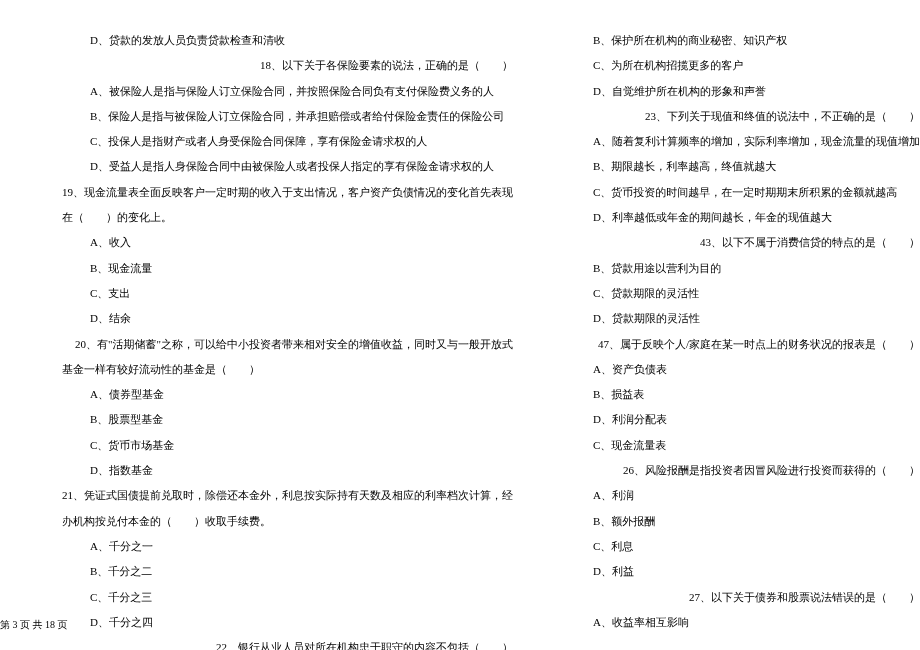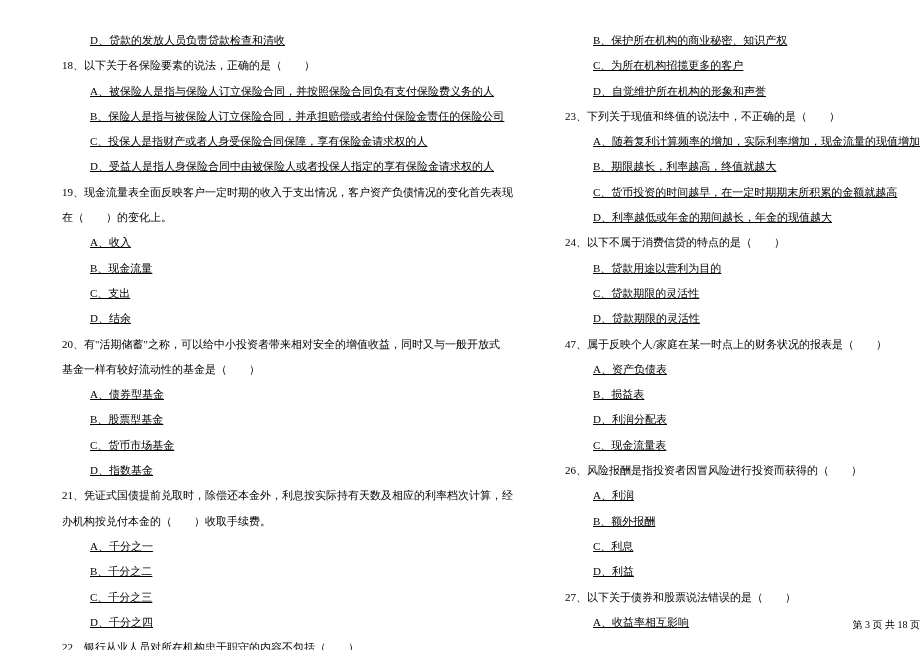--- a/index.html
+++ b/index.html
@@ -21,34 +21,34 @@
     }
     .column {
       flex: 1;
       line-height: 2.3;
     }
     .line {
       white-space: nowrap;
     }
     .option {
       padding-left: 40px;
-      text-decoration: underline;
     }
     .question {
       padding-left: 12px;
+      text-align: right;
     }
     .question-cont {
       padding-left: 12px;
     }
     .footer {
       position: absolute;
       bottom: 18px;
       left: 0;
       right: 0;
-      text-align: right;
+      text-align: left;
       font-size: 10px;
     }
   </style>
 </head>
 <body>
 
 <div class="page">
   <div class="column">
     <div class="line option">D、贷款的发放人员负责贷款检查和清收</div>
     <div class="line question">18、以下关于各保险要素的说法，正确的是（　　）</div>
@@ -80,21 +80,21 @@
 
   <div class="column">
     <div class="line option">B、保护所在机构的商业秘密、知识产权</div>
     <div class="line option">C、为所在机构招揽更多的客户</div>
     <div class="line option">D、自觉维护所在机构的形象和声誉</div>
     <div class="line question">23、下列关于现值和终值的说法中，不正确的是（　　）</div>
     <div class="line option">A、随着复利计算频率的增加，实际利率增加，现金流量的现值增加</div>
     <div class="line option">B、期限越长，利率越高，终值就越大</div>
     <div class="line option">C、货币投资的时间越早，在一定时期期末所积累的金额就越高</div>
     <div class="line option">D、利率越低或年金的期间越长，年金的现值越大</div>
-    <div class="line question">24、以下不属于消费信贷的特点的是（　　）</div>
+    <div class="line question">43、以下不属于消费信贷的特点的是（　　）</div>
     <div class="line option">B、贷款用途以营利为目的</div>
     <div class="line option">C、贷款期限的灵活性</div>
     <div class="line option">D、贷款期限的灵活性</div>
     <div class="line question">47、属于反映个人/家庭在某一时点上的财务状况的报表是（　　）</div>
     <div class="line option">A、资产负债表</div>
     <div class="line option">B、损益表</div>
     <div class="line option">D、利润分配表</div>
     <div class="line option">C、现金流量表</div>
     <div class="line question">26、风险报酬是指投资者因冒风险进行投资而获得的（　　）</div>
     <div class="line option">A、利润</div>

